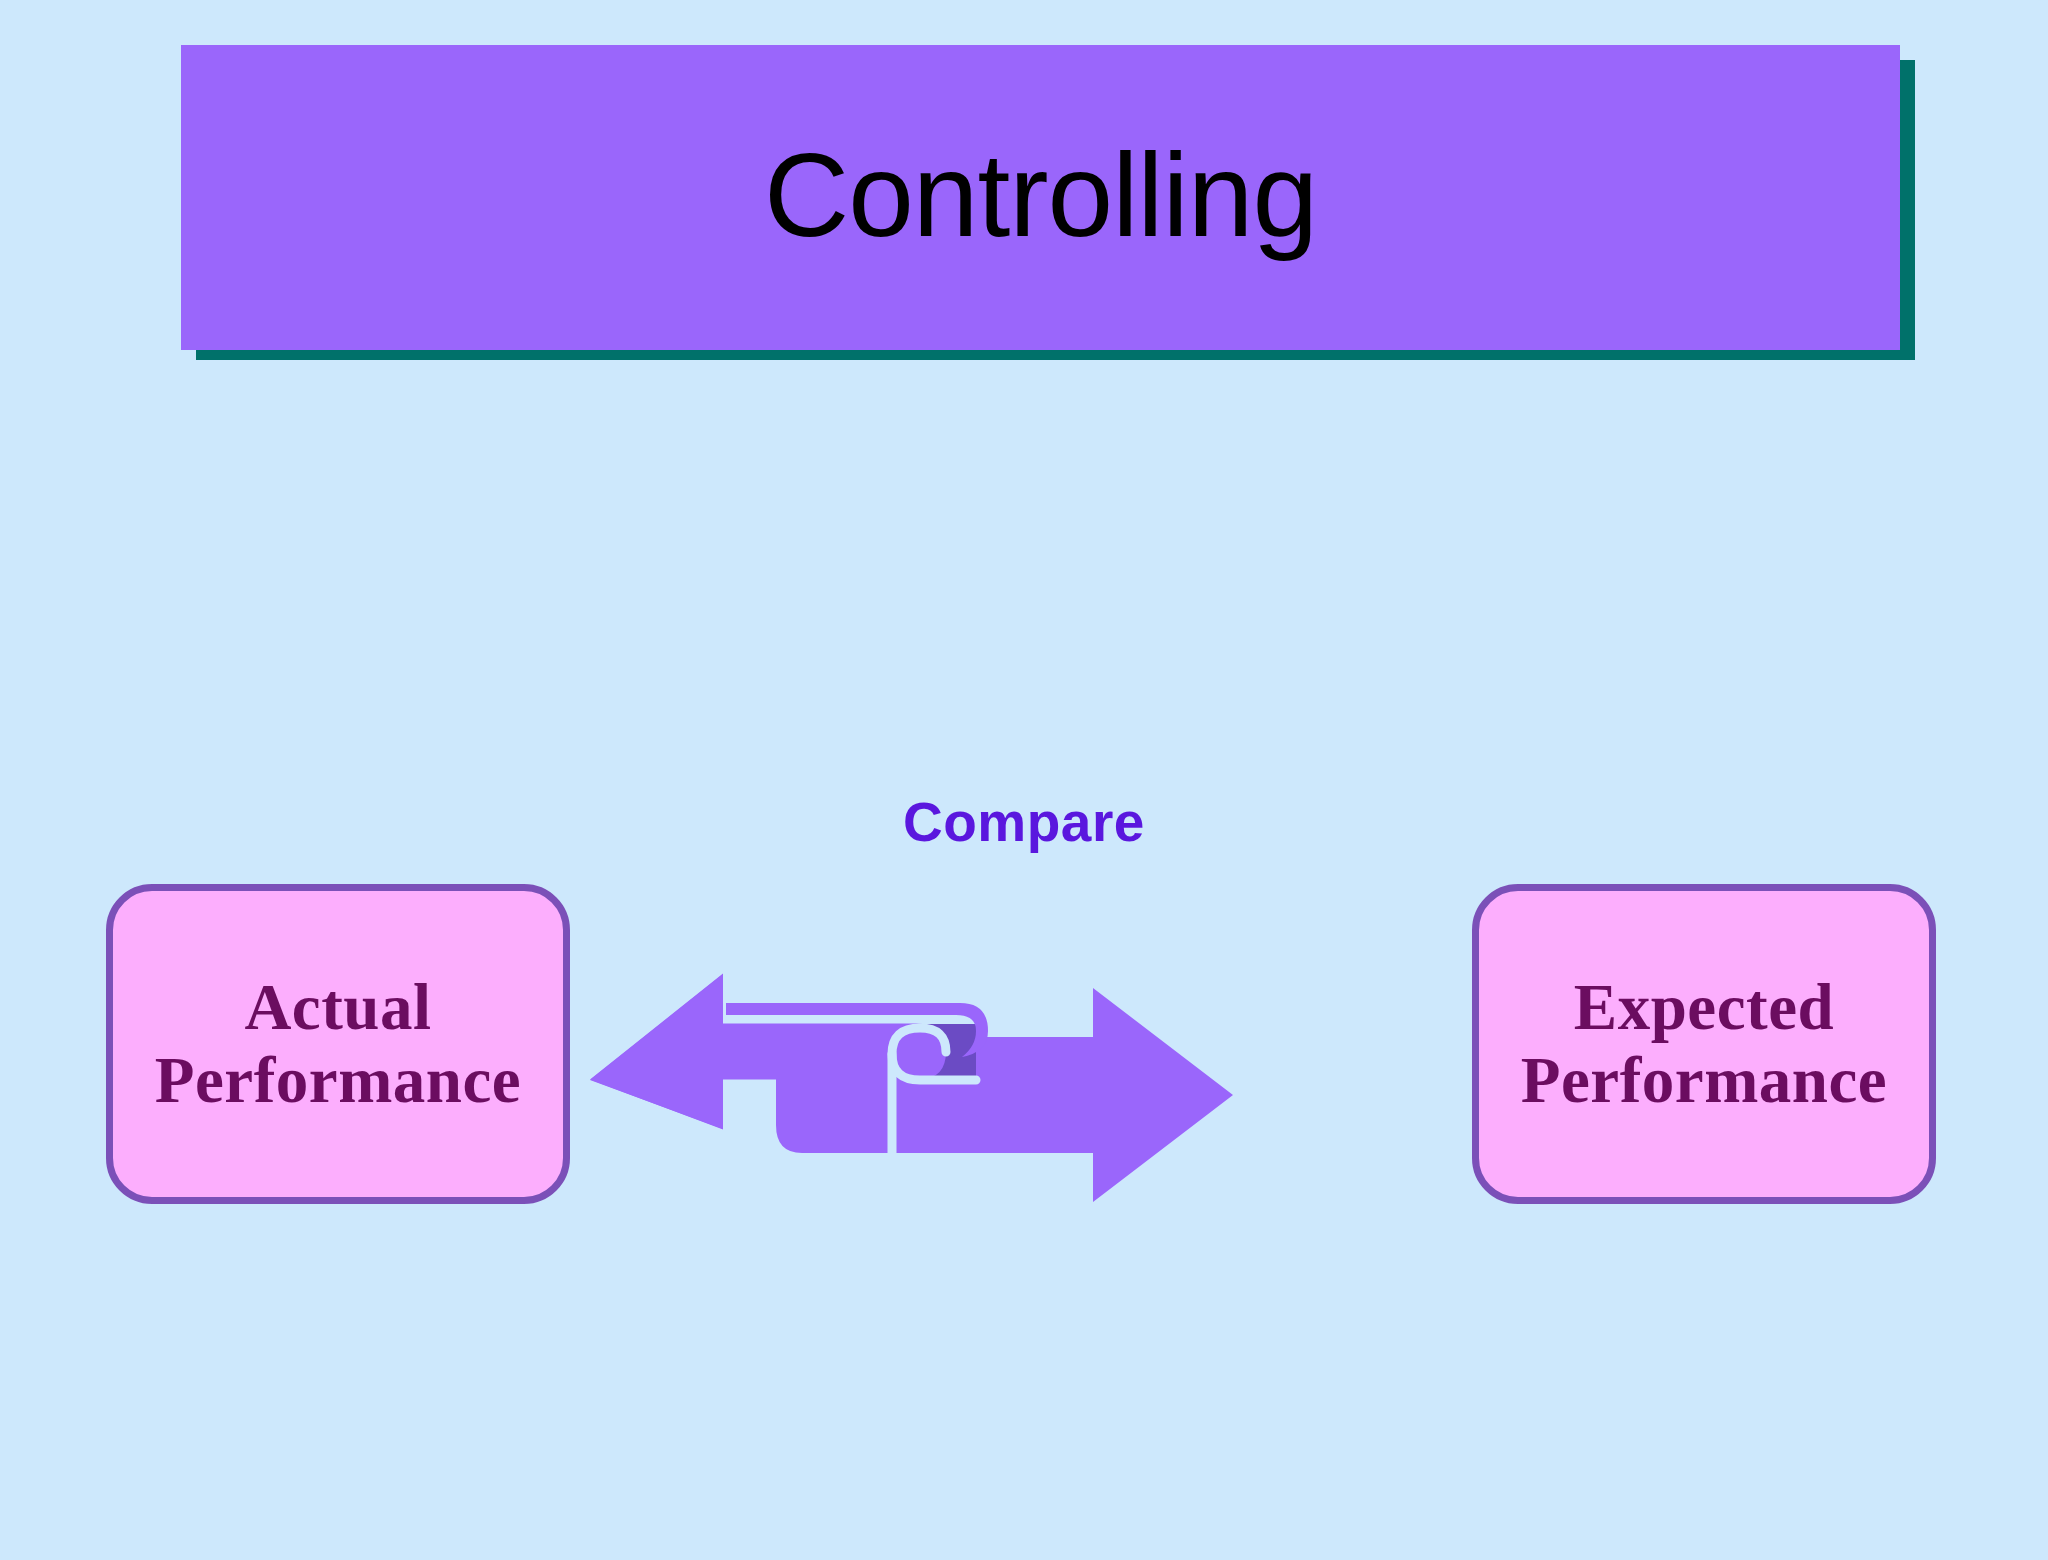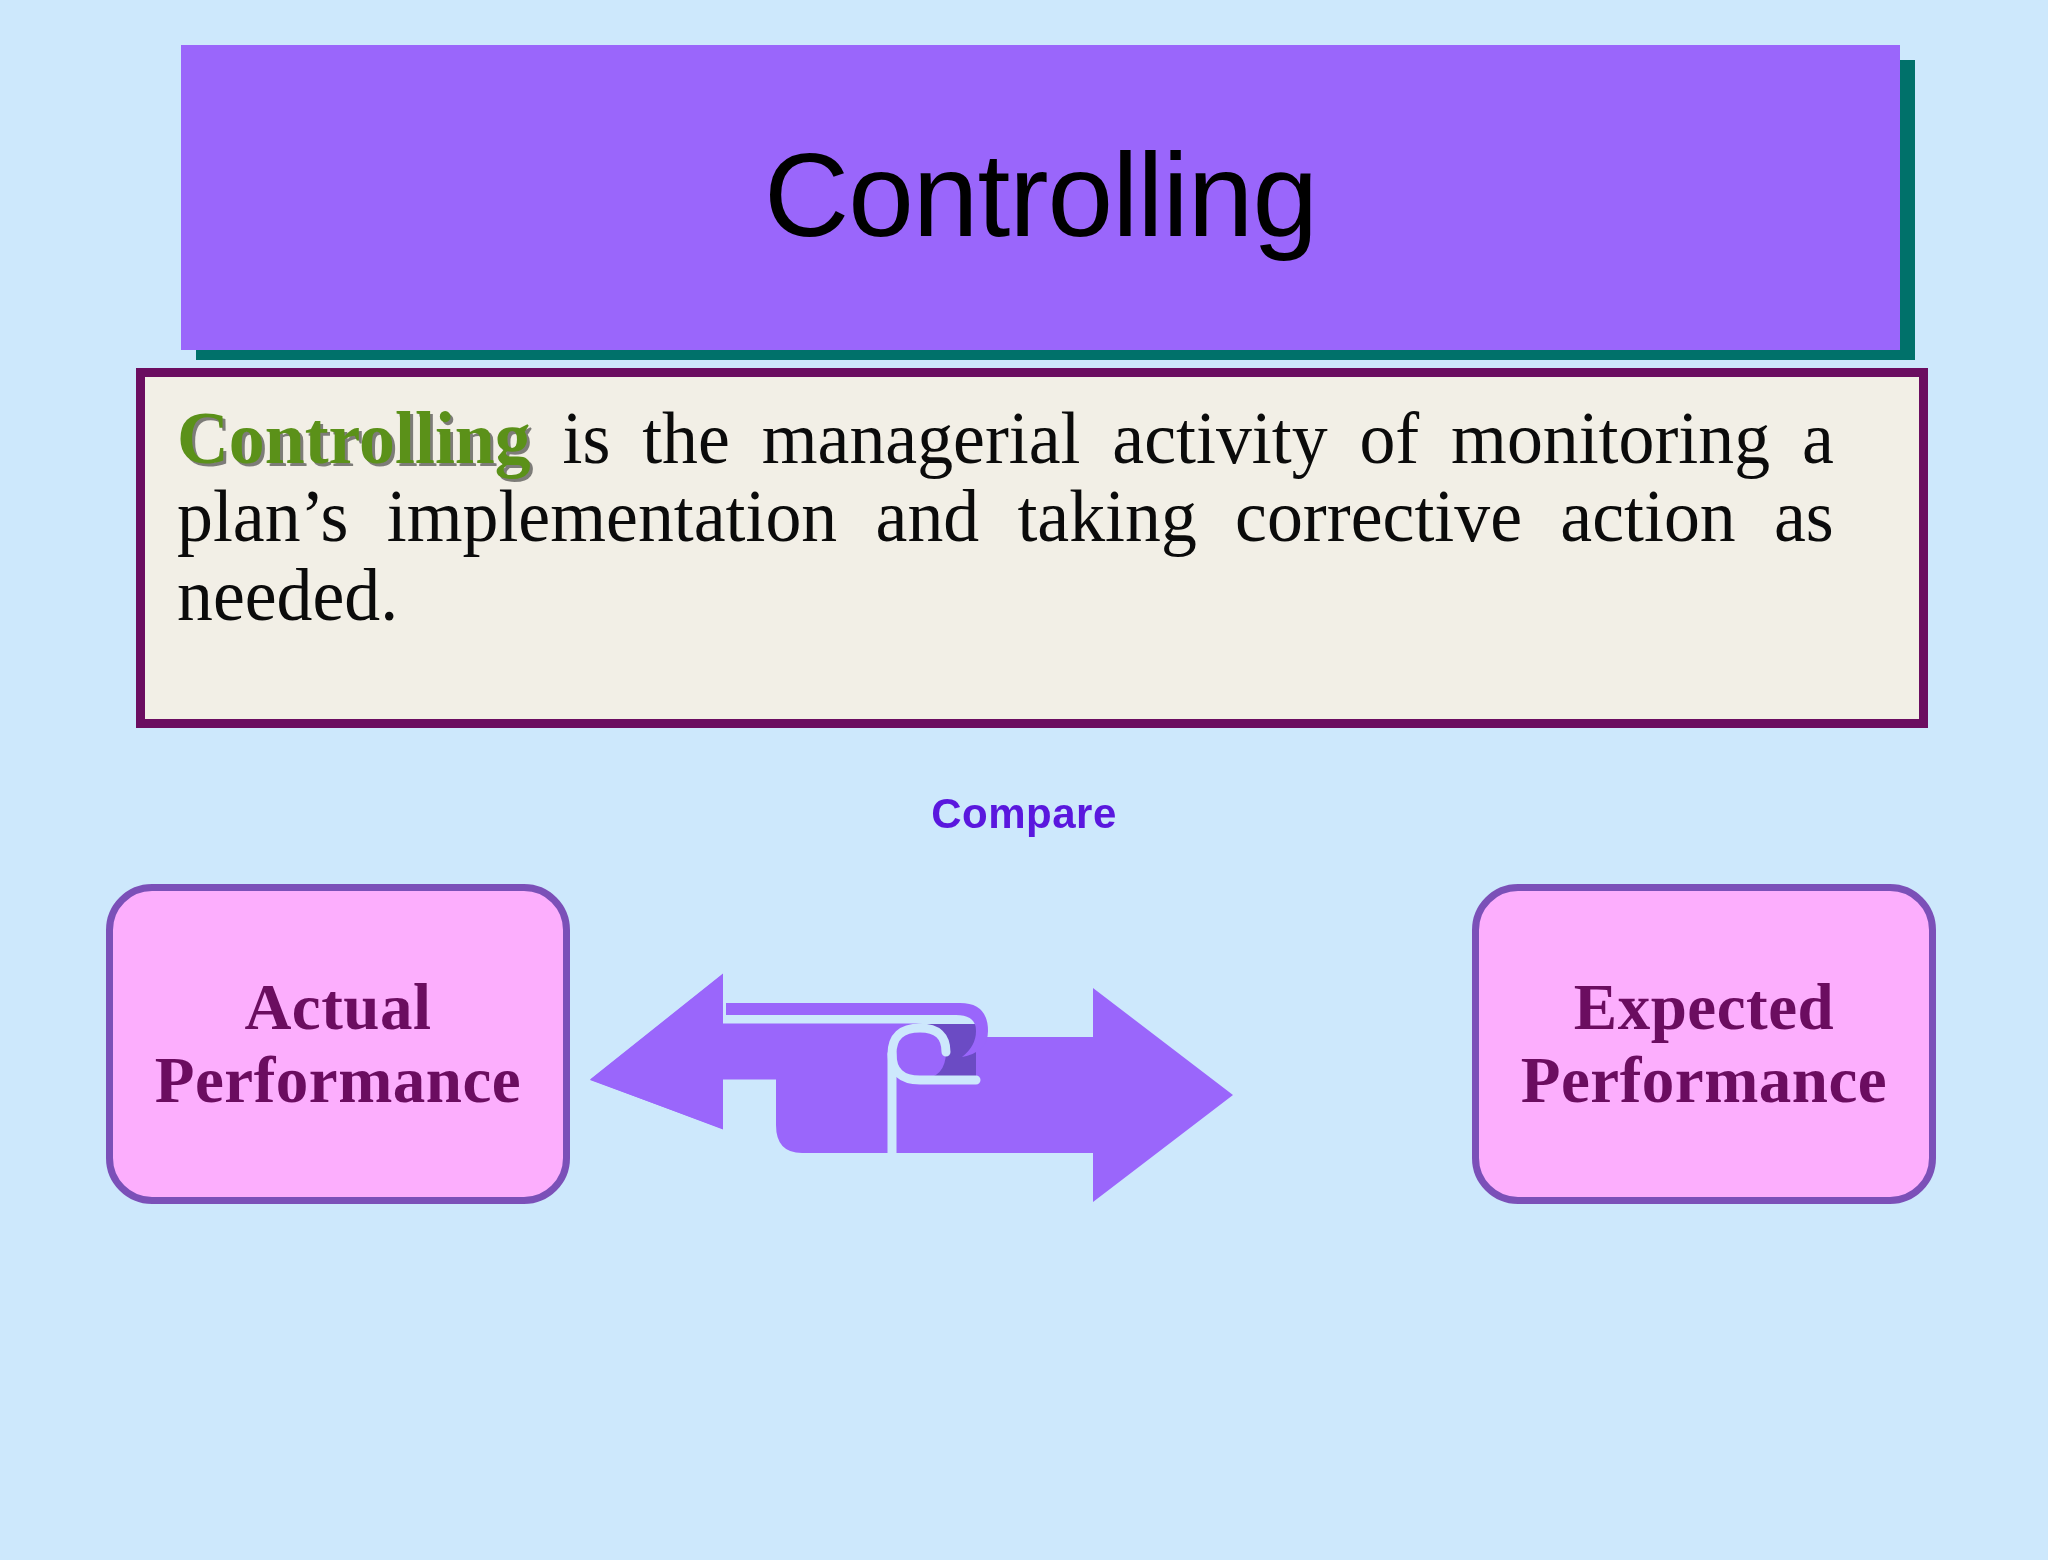--- a/index.html
+++ b/index.html
@@ -93,21 +93,21 @@
   }
 
   
   .compare-label {
     position: absolute;
     left: 0;
     top: 790px;
     width: 2048px;
     text-align: center;
     font-family: "Liberation Sans", sans-serif;
-    font-size: 42px;
+    font-size: 55px;
     font-weight: bold;
     color: #5a17de;
     letter-spacing: 0.5px;
   }
 
   
   .perf-box {
     position: absolute;
     background: #fcaefd;
     border: 7px solid #7b50b8;
@@ -141,23 +141,20 @@
 </style>
 </head>
 <body>
 
 <div id="slide">
 
   <div class="title-shadow"></div>
   <div class="title-banner"></div>
   <div class="title-text">Controlling</div>
 
-  <div class="def-box">
-    <p class="def-text"><span class="def-keyword">Controlling</span><span> is the managerial activity of monitoring a plan’s implementation and taking corrective action as needed.</span></p>
-  </div>
 
   <div class="compare-label">Compare</div>
 
   <div class="perf-box perf-box-left">
     <div class="perf-text">
       <div>Actual</div>
       <div>Performance</div>
     </div>
   </div>
 

